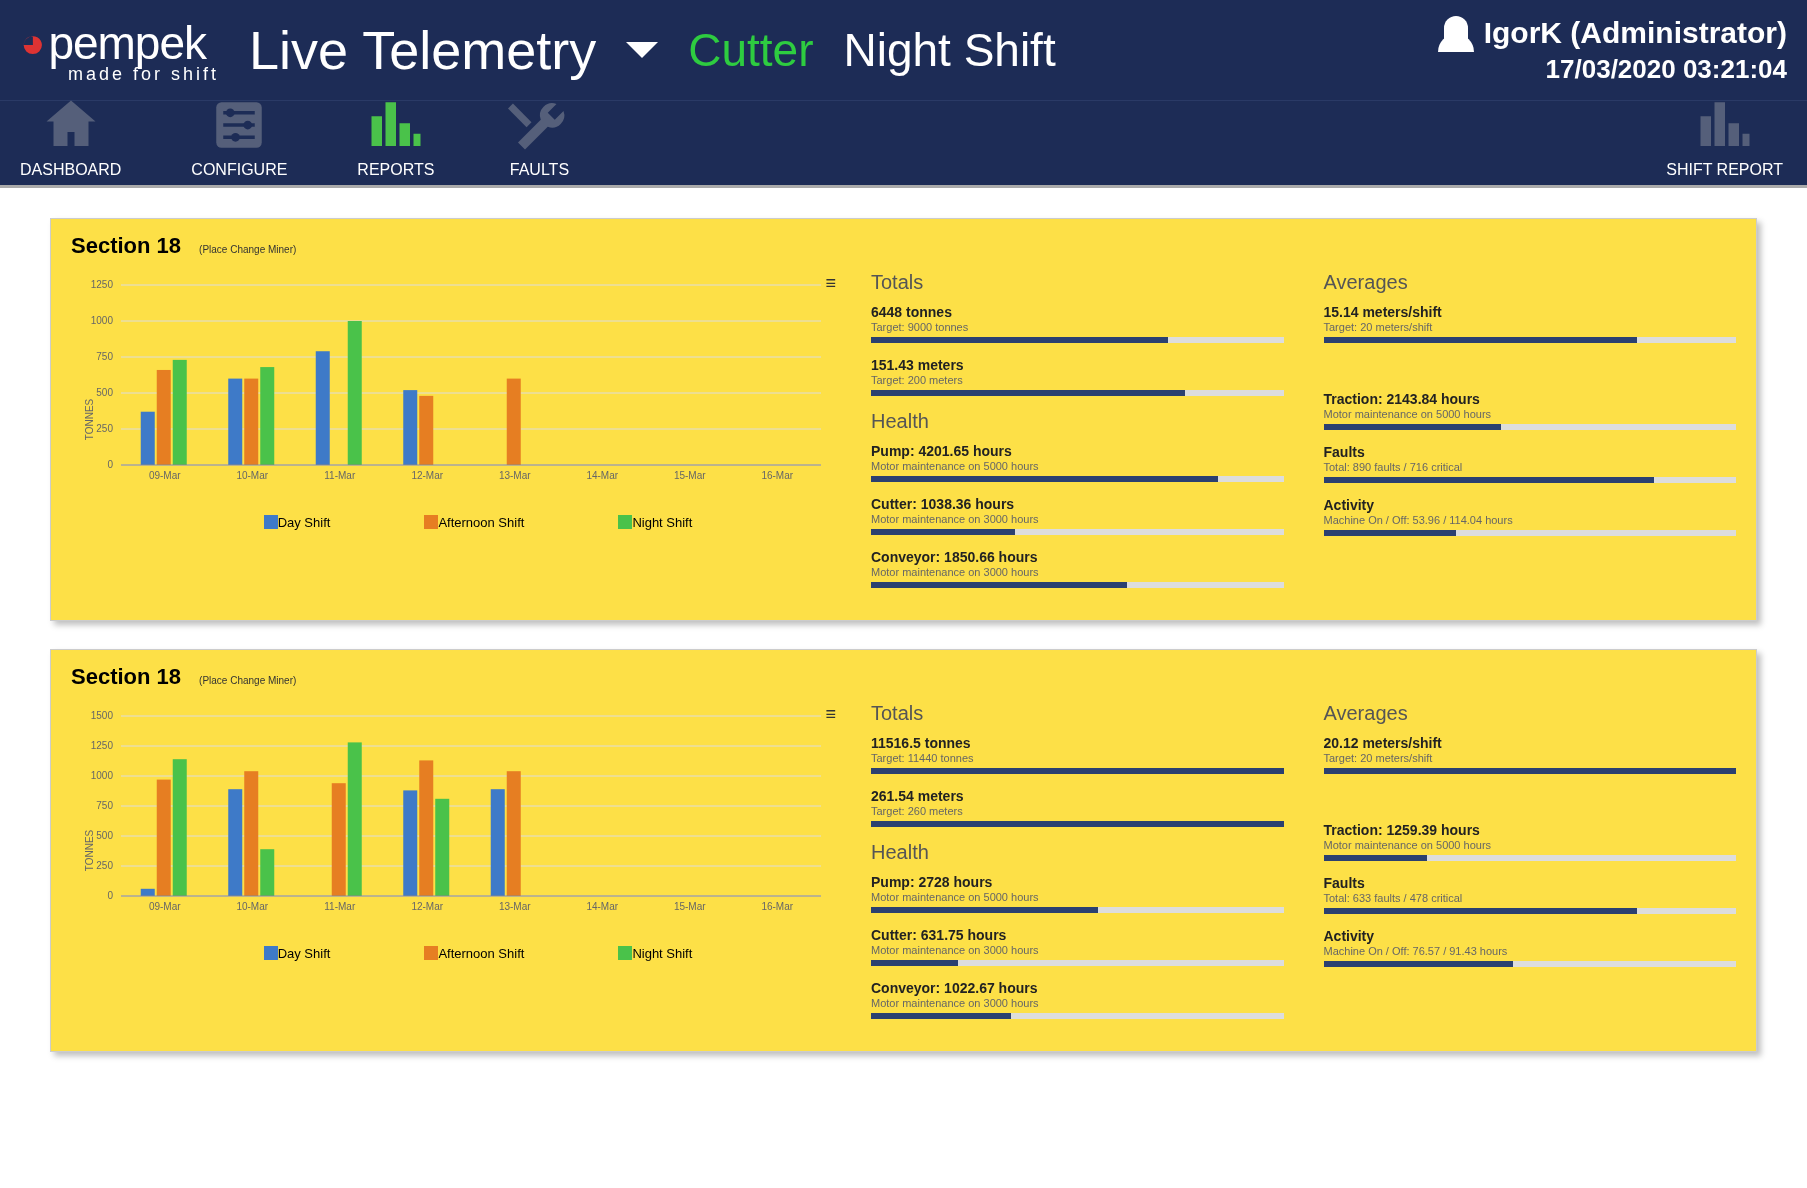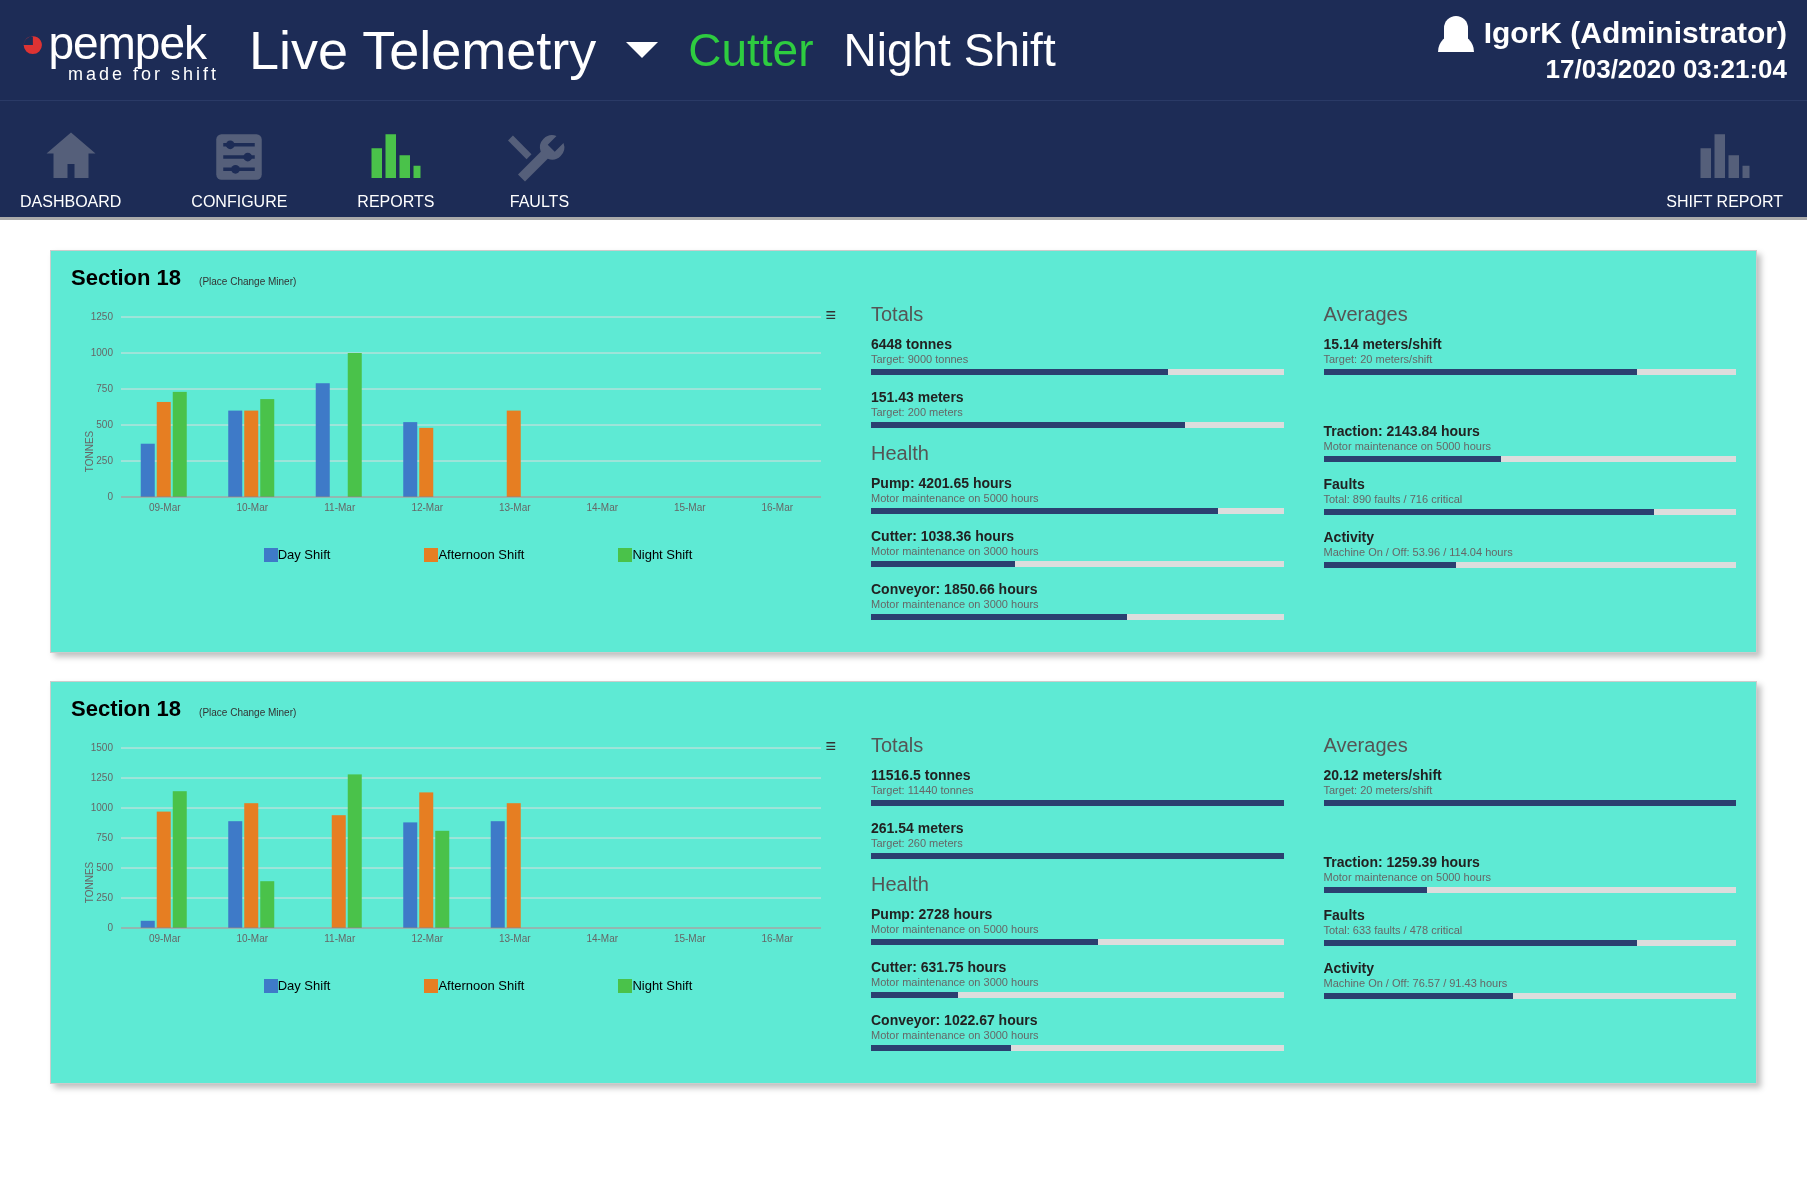--- a/index.html
+++ b/index.html
@@ -16,51 +16,51 @@
 .status-online { color: #2ecc40; font-size: 46px; font-weight:400; margin-right: 30px; }
 .shift-label { font-size: 46px; font-weight:300; }
 .spacer { flex: 1; }
 .user-block { text-align: right; }
 .user-line { font-size: 30px; font-weight: bold; display:flex; align-items:center; justify-content:flex-end; gap:10px;}
 .date-line { font-size: 26px; font-weight: bold; margin-top:4px;}
 .user-icon { width:24px; height:24px; background:#fff; border-radius:50% 50% 0 0; position:relative;}
 .user-icon::after{content:'';position:absolute;bottom:-12px;left:-6px;width:36px;height:18px;background:#fff;border-radius:18px 18px 0 0;}
 
 
-.nav { background: #1d2c56; border-top:1px solid #2a3a66; border-bottom:3px solid #aaa; display:flex; align-items:flex-end; padding: 8px 20px 6px 20px; height: 120px;}
+.nav { background: #1d2c56; border-top:1px solid #2a3a66; border-bottom:3px solid #aaa; display:flex; align-items:flex-end; padding: 8px 20px 6px 20px; height: 88px;}
 .nav-item { display:flex; flex-direction:column; align-items:center; margin-right: 70px; cursor:pointer; color:#fff; font-size:16px;}
 .nav-icon { width:70px; height:60px; display:flex; align-items:center; justify-content:center; margin-bottom:6px;}
 .nav-item.dim .nav-icon svg { fill:#555f7a; }
 .nav-item.active .nav-icon svg rect { fill:#4ac24a; }
 .nav-spacer { flex:1; }
 .nav-right .nav-item { margin-right:4px;justify-content:center; }
 
 
 .main { padding: 30px 50px; }
-.panel { border:1px solid #ccc; box-shadow: 4px 4px 6px rgba(0,0,0,0.25); margin-bottom: 28px; background:#5eead4; padding: 14px 20px 18px 20px; }
+.panel { border:1px solid #ccc; box-shadow: 4px 4px 6px rgba(0,0,0,0.25); margin-bottom: 28px; background:#fde047; padding: 14px 20px 18px 20px; }
 .panel-header { display:flex; align-items:baseline; gap:18px; margin-bottom: 6px;}
 .panel-title { font-size:22px; font-weight:bold; }
 .panel-sub { font-size:10px; color:#333; }
 
 .panel-body { display:flex; gap: 30px; }
 .chart-area { flex: 0 0 770px; position:relative; }
 .metrics-block { flex:1; display:flex; gap:40px; }
 .metrics-col { flex:1; }
 
 .sec-head { font-size:20px; color:#555; margin: 6px 0 10px 0; font-weight:400;}
 .metric { margin-bottom: 14px; }
 .metric-title { font-size:14px; font-weight:bold; color:#222; }
 .metric-sub { font-size:11px; color:#666; margin-top:1px;}
 .bar-track { height:6px; background:#ddd; margin-top:4px; position:relative;}
 .bar-fill { height:100%; background:#2b4070; }
 
 
 .chart-svg { width: 760px; height: 240px; }
 .legend { display:flex; gap:50px; justify-content:center; font-size:13px; margin-top:6px;}
-.legend-item { display:flex; align-items:flex-end; margin-left:44px;}
+.legend-item { display:flex; align-items:flex-start; margin-left:44px;}
 .swatch { width:14px; height:14px; }
 .s-blue{background:#3e7ac8;} .s-orange{background:#e67e22;} .s-green{background:#4ac24a;}
 
 .chart-menu { position:absolute; top:8px; right:6px; font-size:18px; color:#333; cursor:pointer; letter-spacing:-1px;}
 .axis-label-y { position:absolute; left:-2px; top:50%; transform:rotate(-90deg) translateX(20px); font-size:10px; color:#666;}
 
 </style>
 </head>
 <body>
 

